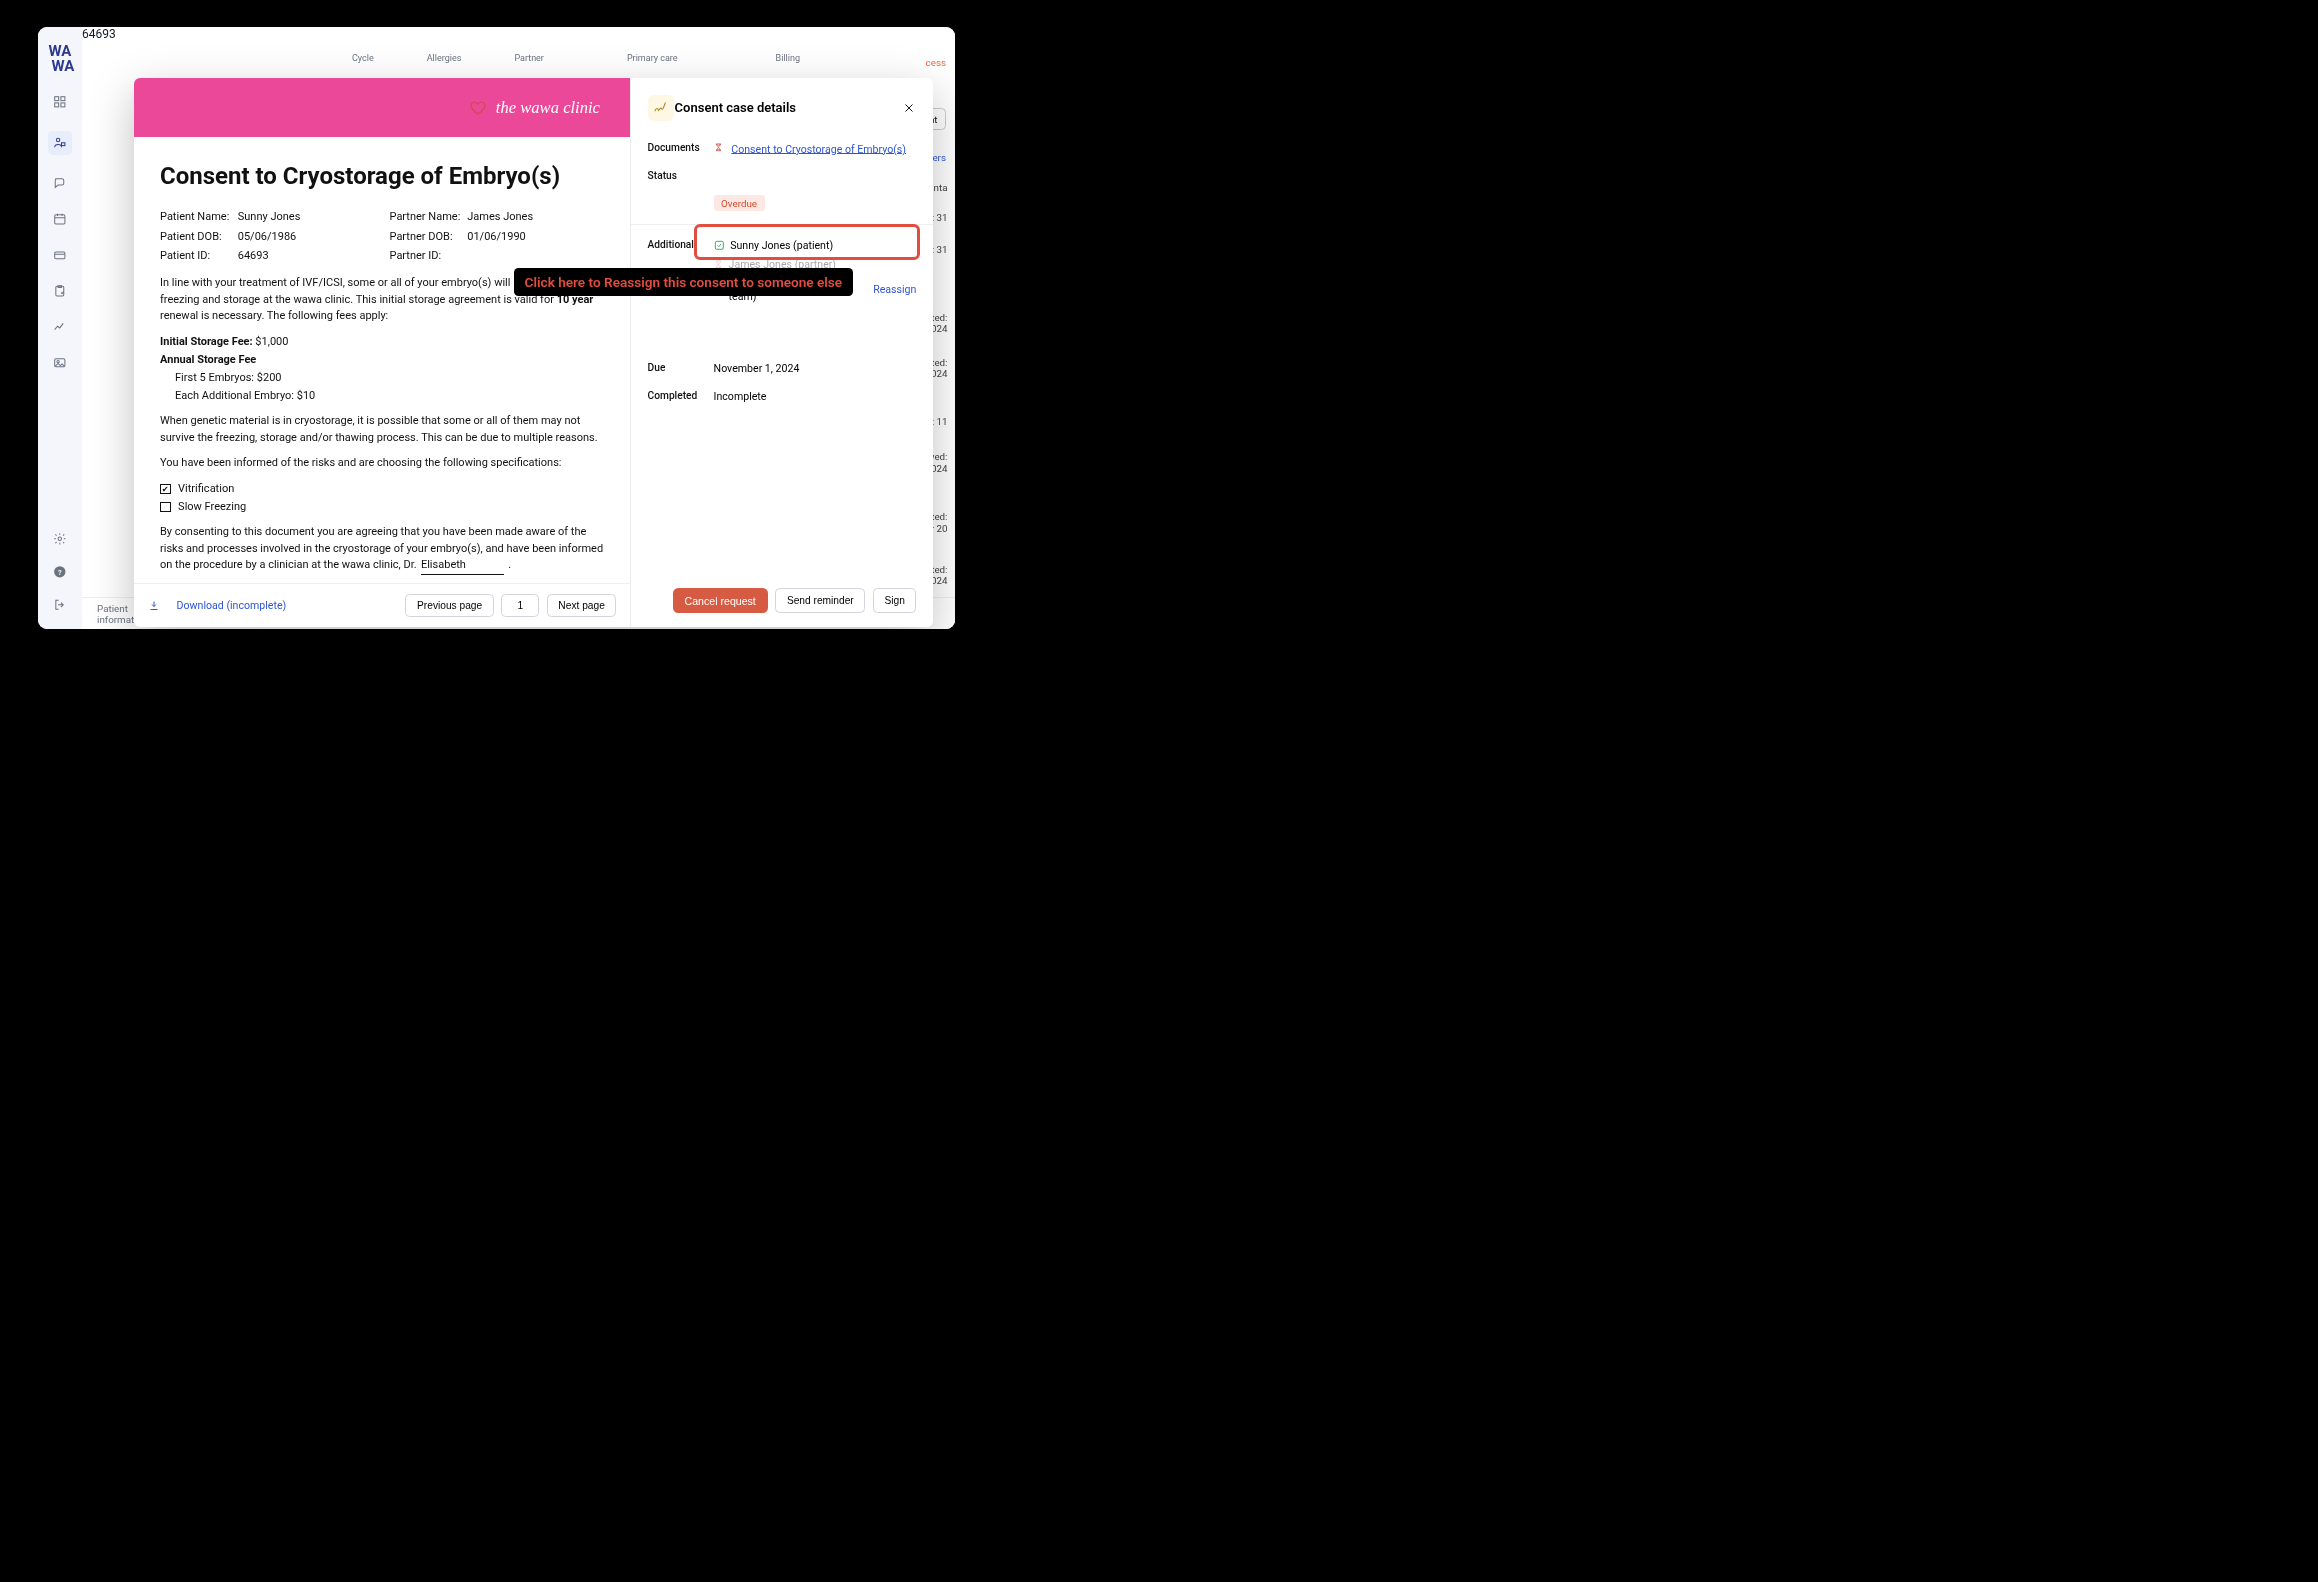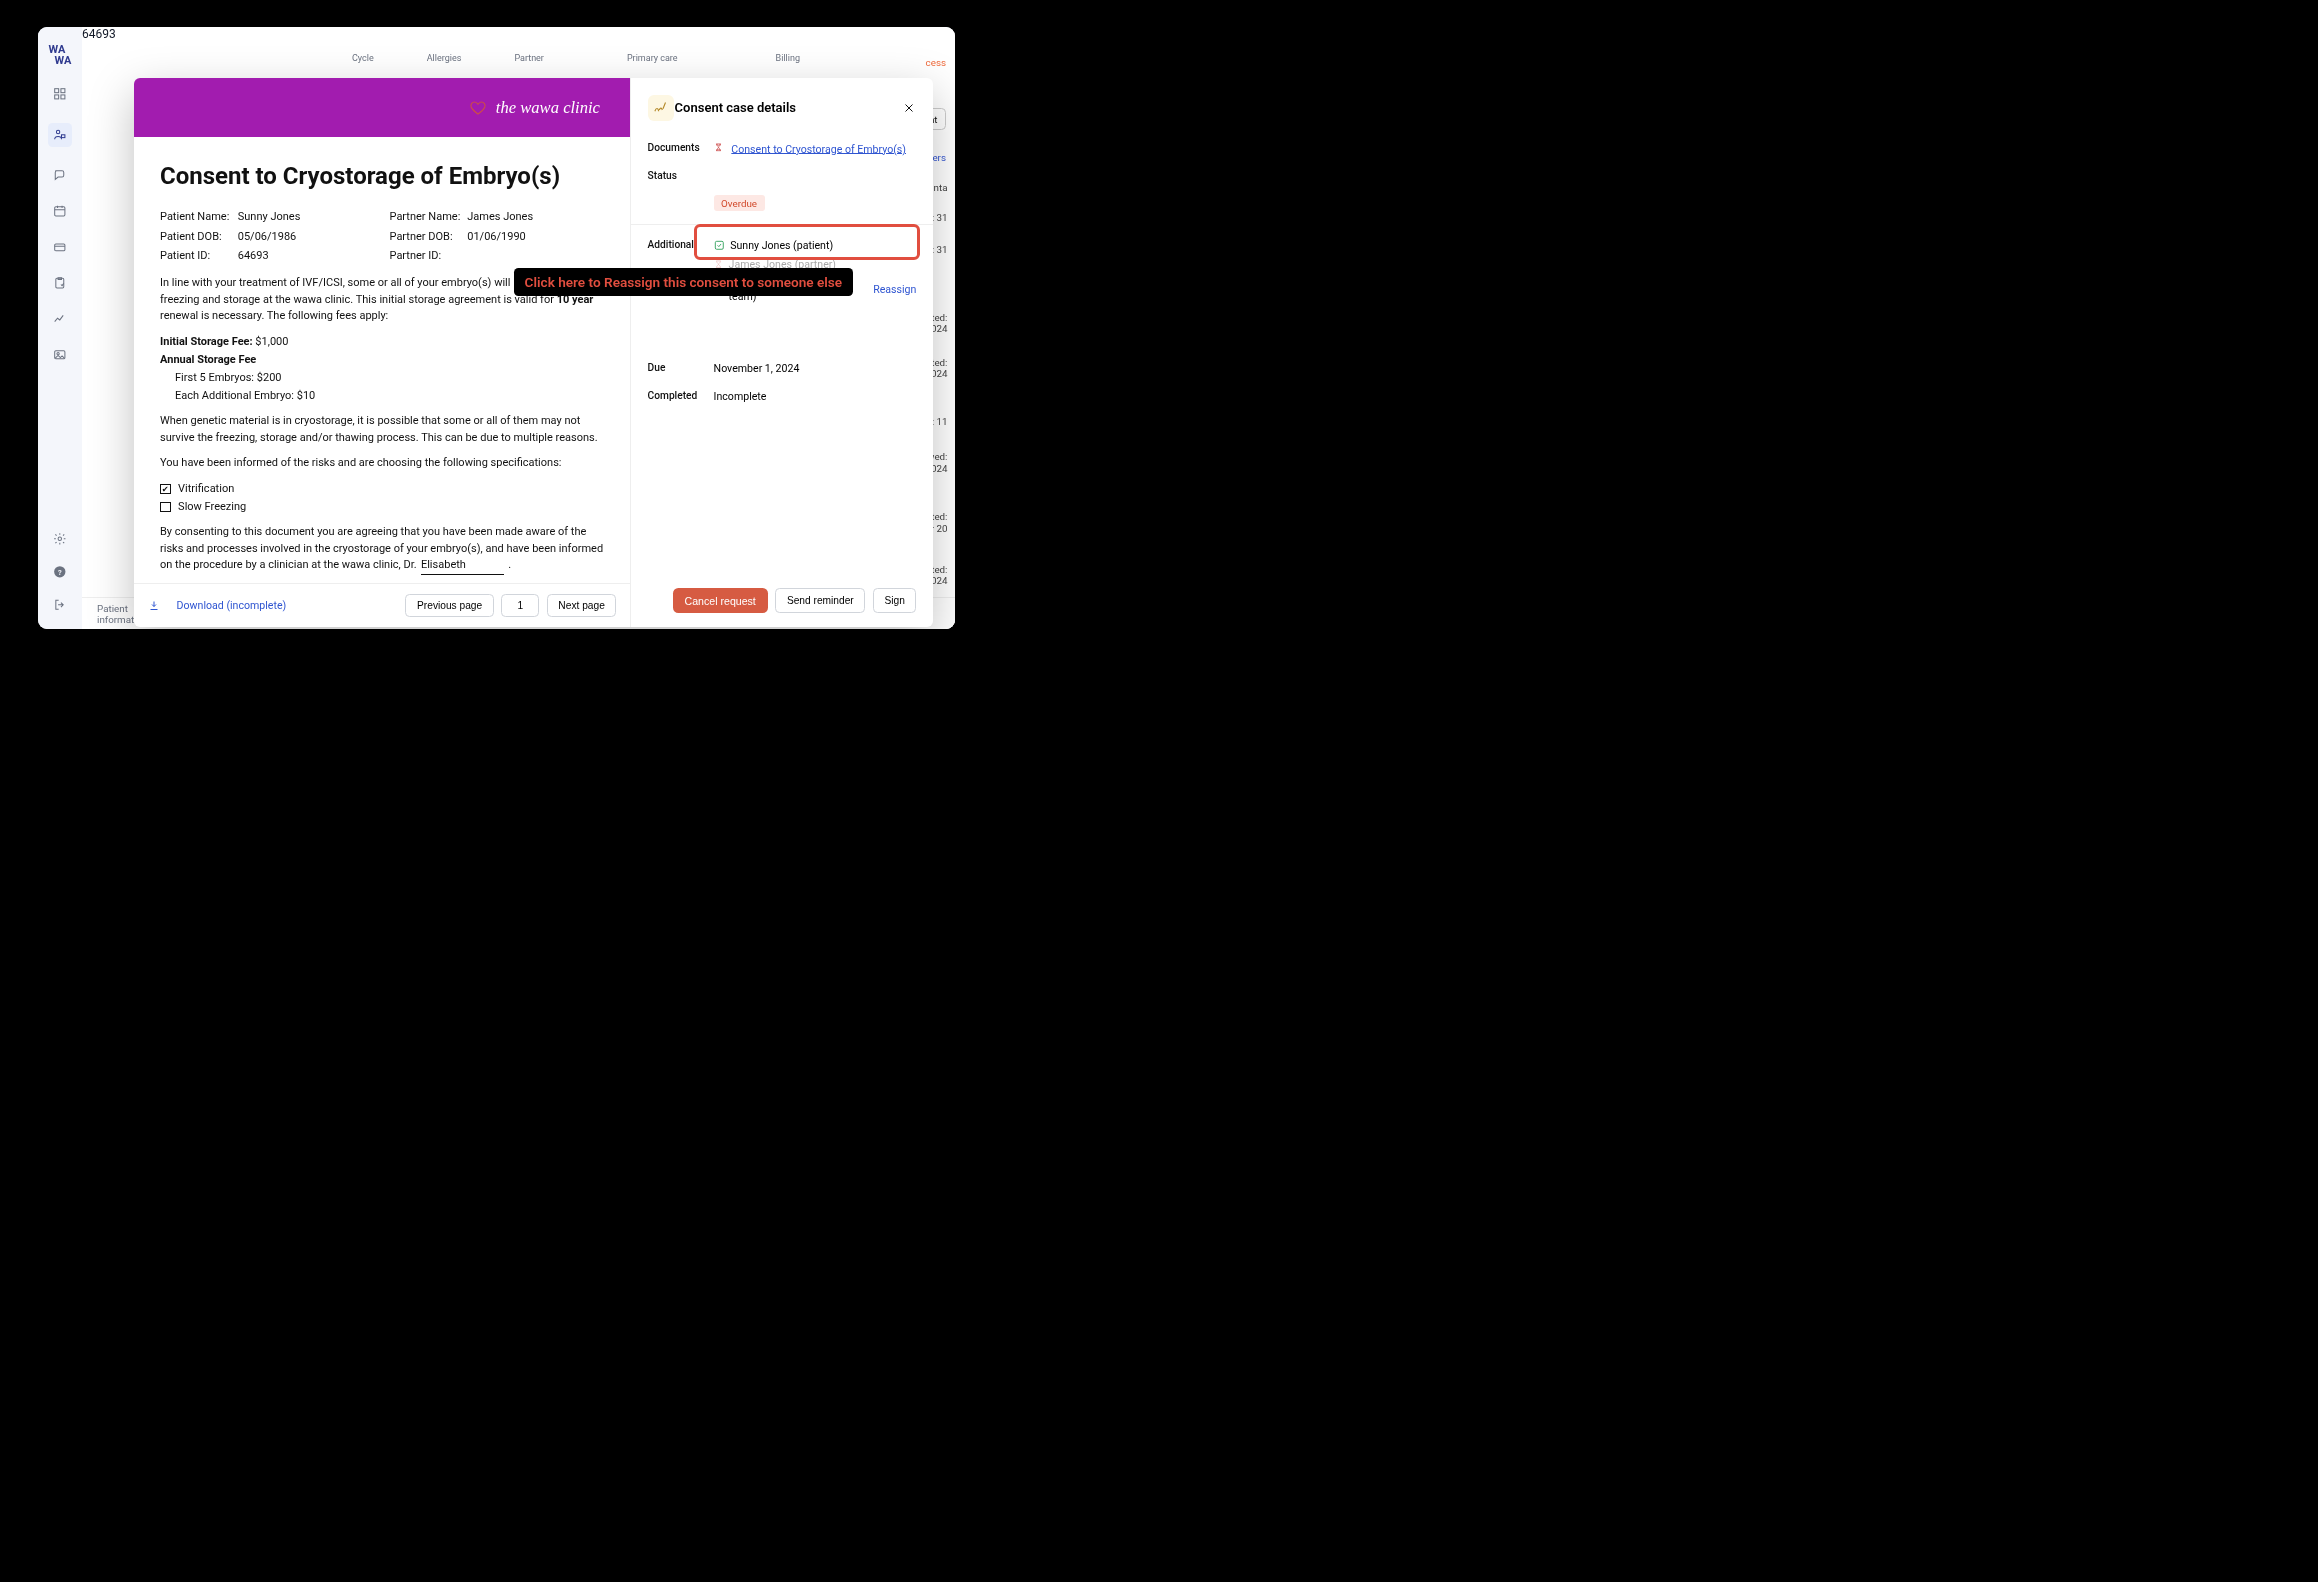--- a/index.html
+++ b/index.html
@@ -27,22 +27,23 @@
     background: #f4f6fb;
     display: flex;
     flex-direction: column;
     align-items: center;
     padding-top: 16.6px;
     gap: 21px;
   }
   .logo {
     color: #2f3a8f;
     font-weight: 700;
-    font-size: 11px;
+    font-size: 15px;
     line-height: 1;
+    text-align: center;
   }
   .rail-icon {
     width: 15px; height: 15px;
     color: #6b7280;
     display: flex; align-items: center; justify-content: center;
   }
   .rail-icon.active {
     background: #e7edfb;
     border-radius: 4.5px;
     padding: 4.5px;
@@ -116,21 +117,21 @@
     display: flex;
     flex-direction: column;
     border-right: 0.8px solid #eee;
   }
   .doc-viewport {
     flex: 1;
     overflow: hidden;
     position: relative;
   }
   .doc-header {
-    background: #a21caf;
+    background: #ec4899;
     color: #fff;
     height: 59px;
     display: flex;
     align-items: center;
     justify-content: flex-end;
     padding: 0 30px;
     gap: 9px;
     font-family: Georgia, serif;
     font-size: 16.6px;
     font-style: italic;

